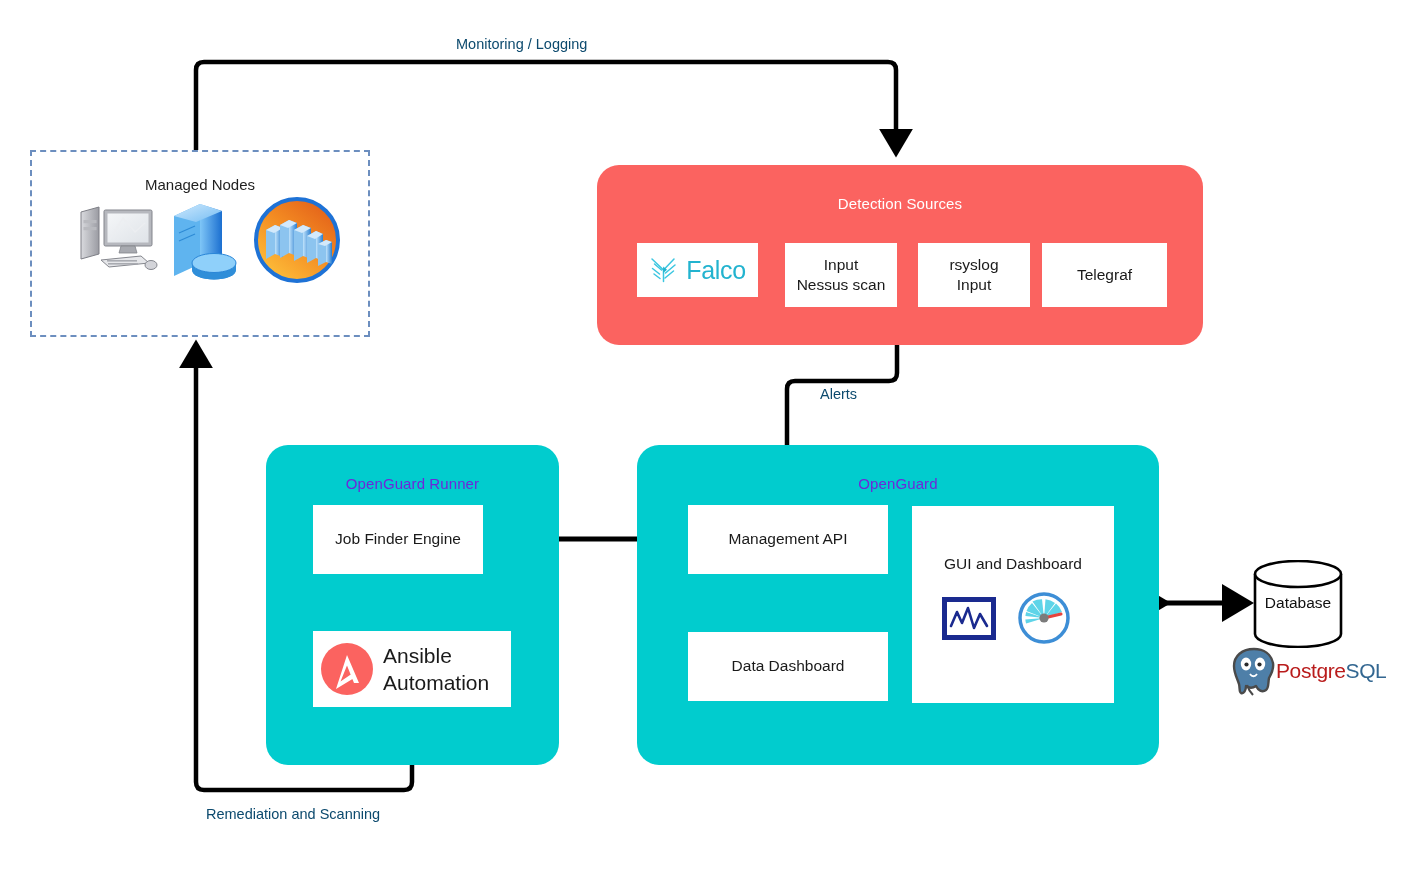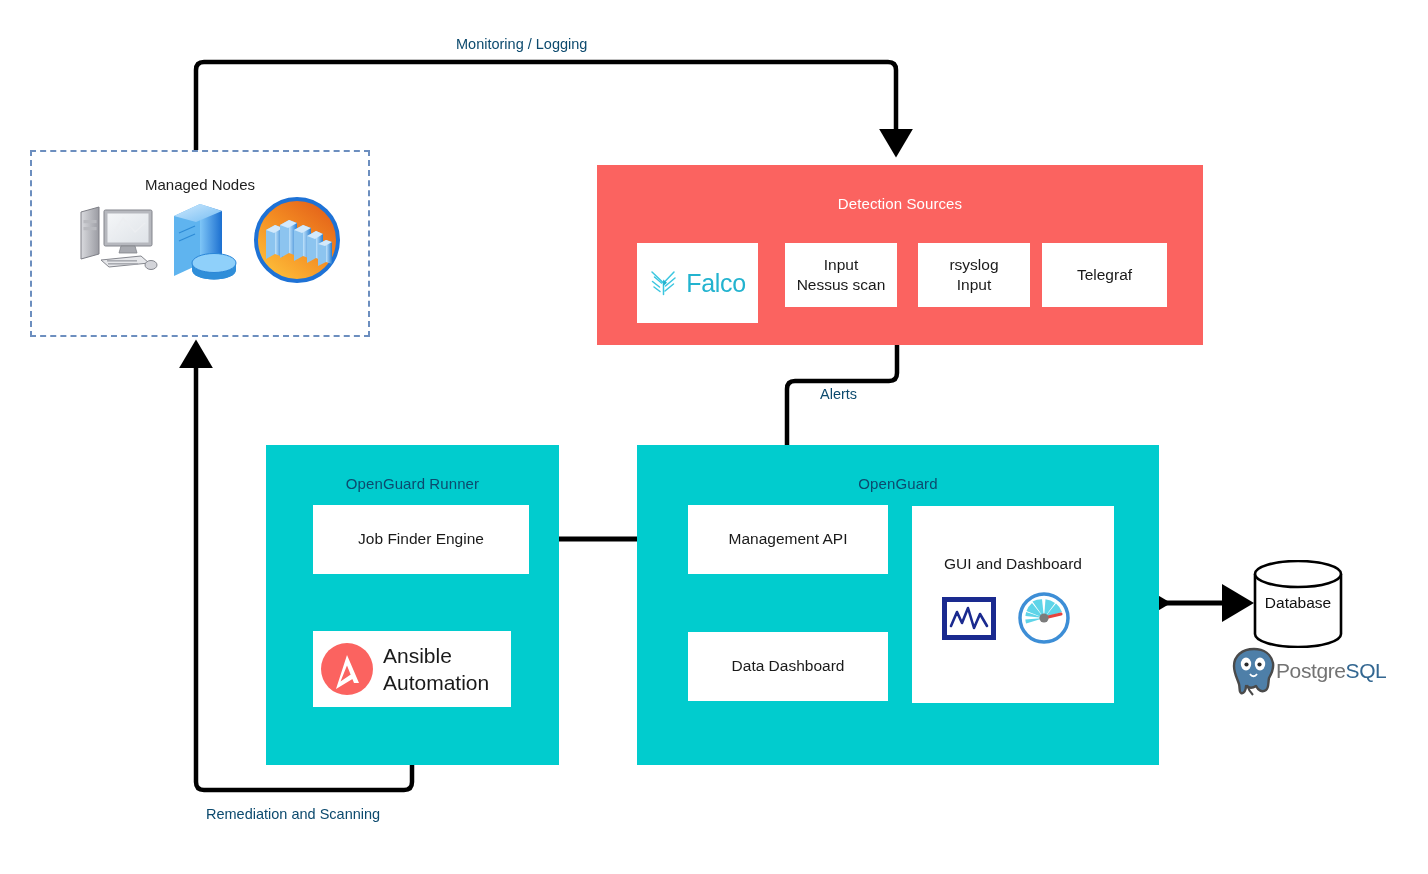--- a/index.html
+++ b/index.html
@@ -18,32 +18,33 @@
     height: 874px;
     background: #ffffff;
     overflow: hidden;
   }
   .abs { position: absolute; }
 
   
   .panel {
     position: absolute;
     box-sizing: border-box;
+    border-radius: 22px;
   }
   .panel-title {
     position: absolute;
     left: 0; right: 0;
     text-align: center;
     font-size: 15px;
     letter-spacing: 0.1px;
   }
   .panel-red { background: #fb6360; }
   .panel-red .panel-title { color: #ffffff; }
   .panel-teal { background: #01ccce; }
-  .panel-teal .panel-title { color: #0c4a6e; }
+  .panel-teal .panel-title { color: #6d28d9; }
 
   .dashed-box {
     position: absolute;
     border: 2px dashed #6c8ebf;
     background: transparent;
     box-sizing: border-box;
   }
   .dashed-title {
     position: absolute;
     left: 0; right: 0;
@@ -136,21 +137,21 @@
   .pg-wrap {
     position: absolute;
     display: flex;
     align-items: center;
   }
   .pg-text {
     font-size: 21px;
     letter-spacing: -0.4px;
     margin-left: -4px;
   }
-  .pg-postgre { color: #737373; }
+  .pg-postgre { color: #b91c1c; }
   .pg-sql { color: #336791; }
 </style>
 </head>
 <body>
 
 <div id="canvas">
 
   <svg id="wires" viewBox="0 0 1428 874" xmlns="http://www.w3.org/2000/svg">
     <defs>
       <marker id="ah" markerWidth="9" markerHeight="9" refX="5.2" refY="4.5" orient="auto" markerUnits="strokeWidth">
@@ -283,21 +284,21 @@
           </g>
         </g>
       </svg>
     </div>
   </div>
 
   <div class="panel panel-red" style="left:597px; top:165px; width:606px; height:180px;">
     <div class="panel-title" style="top:30px;">Detection Sources</div>
   </div>
 
-  <div class="card" style="left:637px; top:243px; width:121px; height:80px;">
+  <div class="card" style="left:637px; top:243px; width:121px; height:54px;">
     <div class="falco-wrap">
       <svg width="30" height="30" viewBox="0 0 30 30" xmlns="http://www.w3.org/2000/svg">
         <g stroke="#3bc6e0" fill="none" stroke-width="1.5" stroke-linecap="round">
           <path d="M3,4 L14,14.5"></path>
           <path d="M5.5,9 L12.5,15"></path>
           <path d="M3.5,13.5 L10.5,19"></path>
           <path d="M5,19 L11,23.5"></path>
           <path d="M25,4 L15,14.5"></path>
           <path d="M26,10 L16.5,18"></path>
           <path d="M24.5,16 L16,23"></path>
@@ -320,21 +321,21 @@
   </div>
 
   <div class="card" style="left:1042px; top:243px; width:125px; height:64px;">
     <span>Telegraf</span>
   </div>
 
   <div class="panel panel-teal" style="left:266px; top:445px; width:293px; height:320px;">
     <div class="panel-title" style="top:30px;">OpenGuard Runner</div>
   </div>
 
-  <div class="card" style="left:313px; top:505px; width:216px; height:69px;">
+  <div class="card" style="left:313px; top:505px; width:170px; height:69px;">
     <span>Job Finder Engine</span>
   </div>
 
   <div class="card left-icon" style="left:313px; top:631px; width:198px; height:76px;">
     <div class="ansible-wrap">
       <div class="ansible-badge">
         <svg width="52" height="52" viewBox="0 0 52 52" xmlns="http://www.w3.org/2000/svg">
           <path d="M26,12 L38,40 L33,40 L26,22.5 L19.5,38.5 L30.5,31 L32.3,35.4 L15,46 Z" fill="#ffffff"></path>
         </svg>
       </div>

